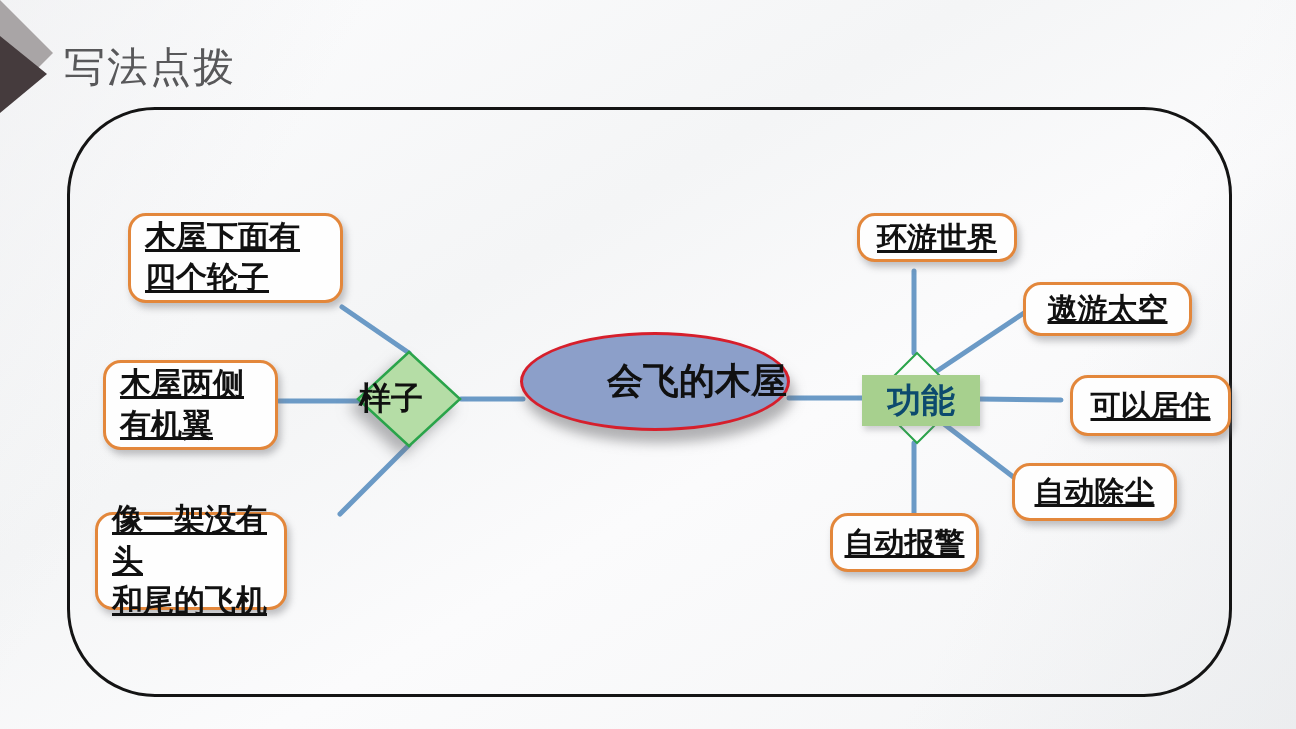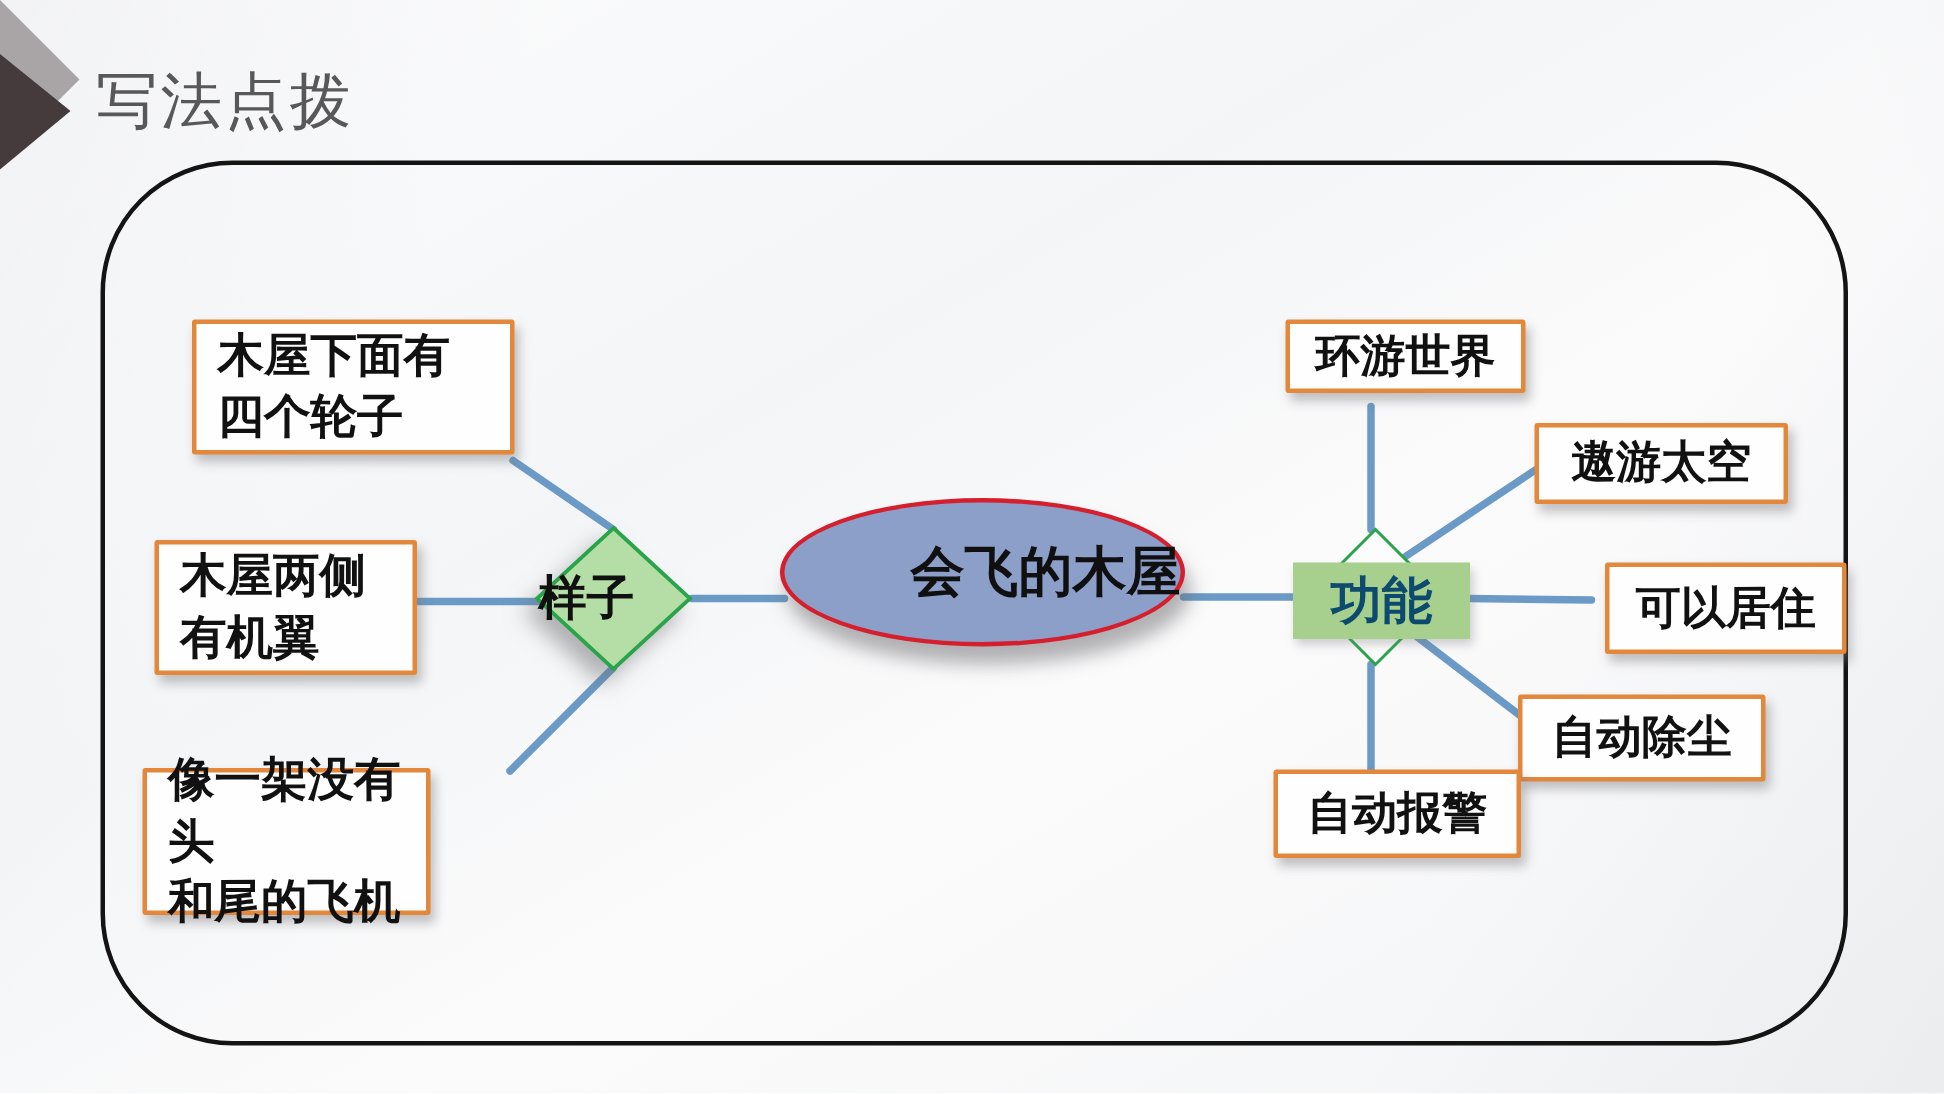--- a/index.html
+++ b/index.html
@@ -17,23 +17,24 @@
     white-space:nowrap;
   }
   .frame{
     position:absolute;left:67px;top:107px;width:1165px;height:590px;
     border:3px solid #141414;border-radius:88px;box-sizing:border-box;
     background:transparent;
   }
   svg.overlay{position:absolute;left:0;top:0;width:1296px;height:729px;z-index:2;pointer-events:none;}
   .node{position:absolute;z-index:3;box-sizing:border-box;display:flex;align-items:center;}
   .obox{
-    background:#fefefe;border:3px solid #e3873b;border-radius:2px;
+    background:#fefefe;border:3px solid #e3873b;border-radius:18px;
     color:#111;font-weight:700;
     box-shadow:3px 5px 7px rgba(120,120,125,.45);
+    text-decoration:underline;
   }
   .obox .label{white-space:pre-line;line-height:1.32;}
   .obox.left-box{justify-content:flex-start;padding:6px 10px 6px 14px;font-size:31px;}
   .obox.right-box{justify-content:center;text-align:center;font-size:30px;}
   .center-ellipse{
     position:absolute;left:520px;top:332px;width:270px;height:99px;z-index:3;
     background:#8c9fc9;border:3px solid #d61f2c;border-radius:50%;
     box-sizing:border-box;display:flex;align-items:center;justify-content:flex-end;
     font-size:36px;font-weight:700;color:#101010;
     box-shadow:4px 12px 12px rgba(105,105,110,.5);
@@ -112,17 +113,17 @@
   </div>
   <div class="node obox right-box" style="left:1023px;top:282px;width:169px;height:54px;">
     <span class="label">遨游太空</span>
   </div>
   <div class="node obox right-box" style="left:1070px;top:375px;width:161px;height:61px;">
     <span class="label">可以居住</span>
   </div>
   <div class="node obox right-box" style="left:1012px;top:463px;width:165px;height:58px;">
     <span class="label">自动除尘</span>
   </div>
-  <div class="node obox right-box" style="left:830px;top:513px;width:165px;height:59px;margin-left:19px;">
+  <div class="node obox right-box" style="left:830px;top:513px;width:149px;height:59px;">
     <span class="label">自动报警</span>
   </div>
 
 </div>
 
 </body></html>

